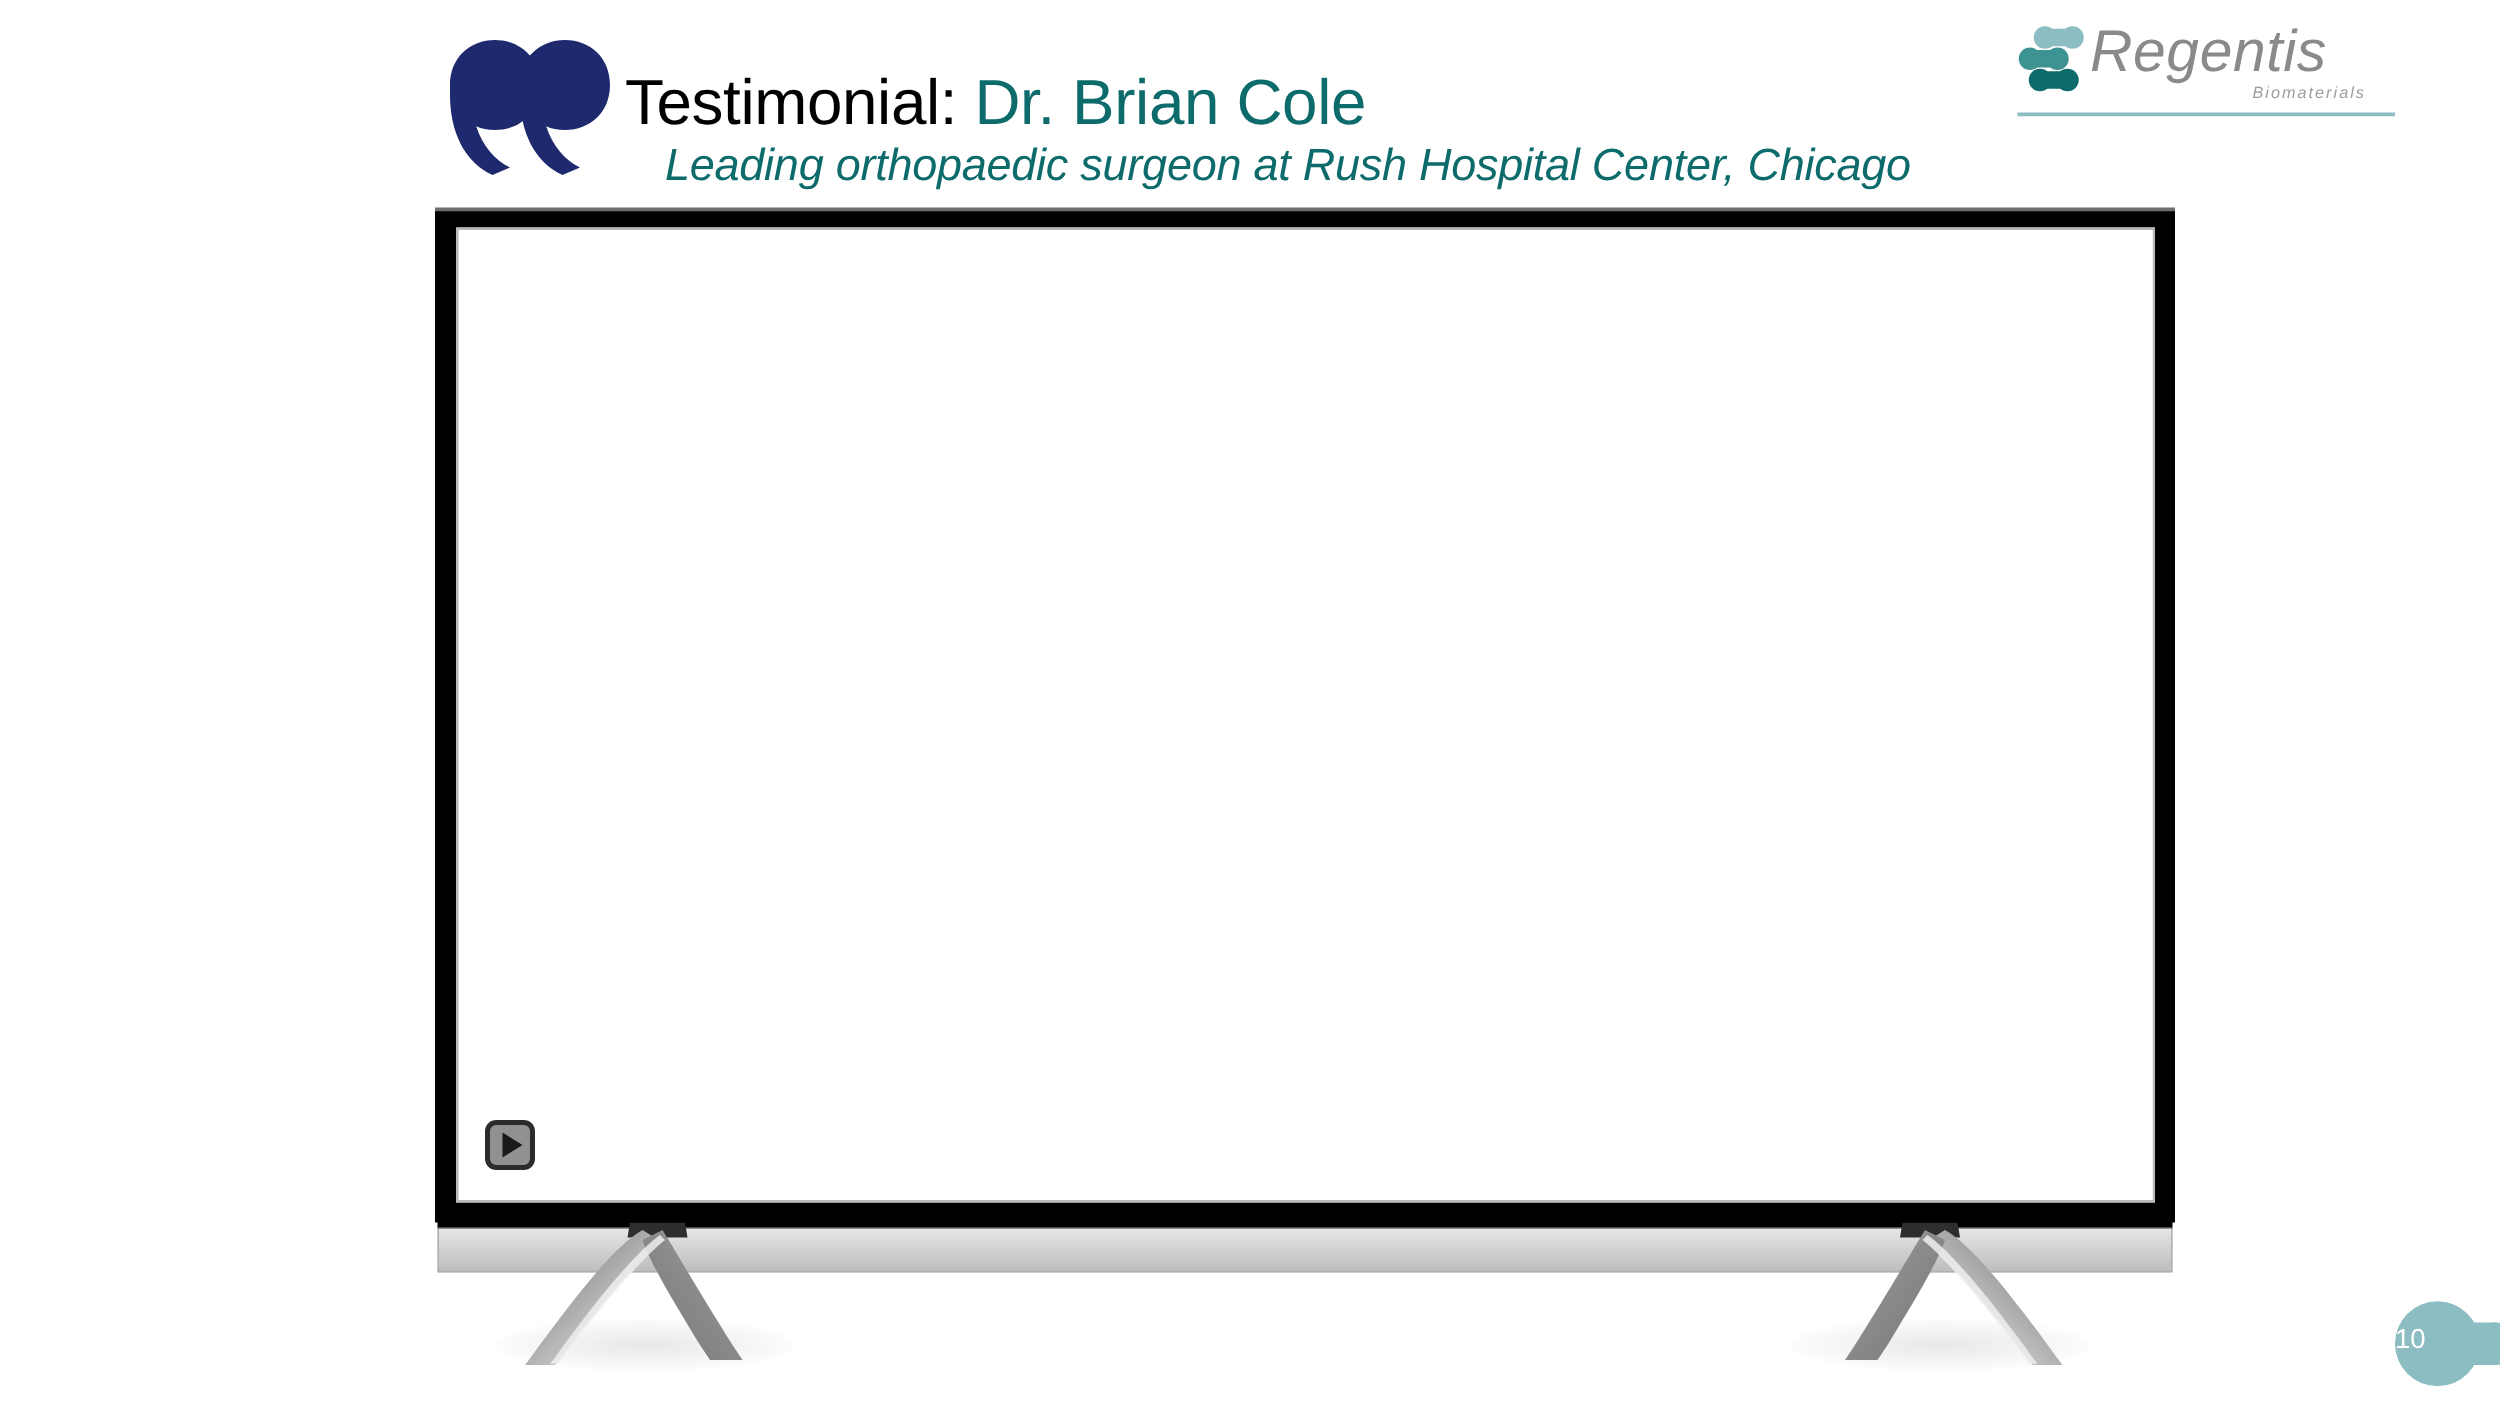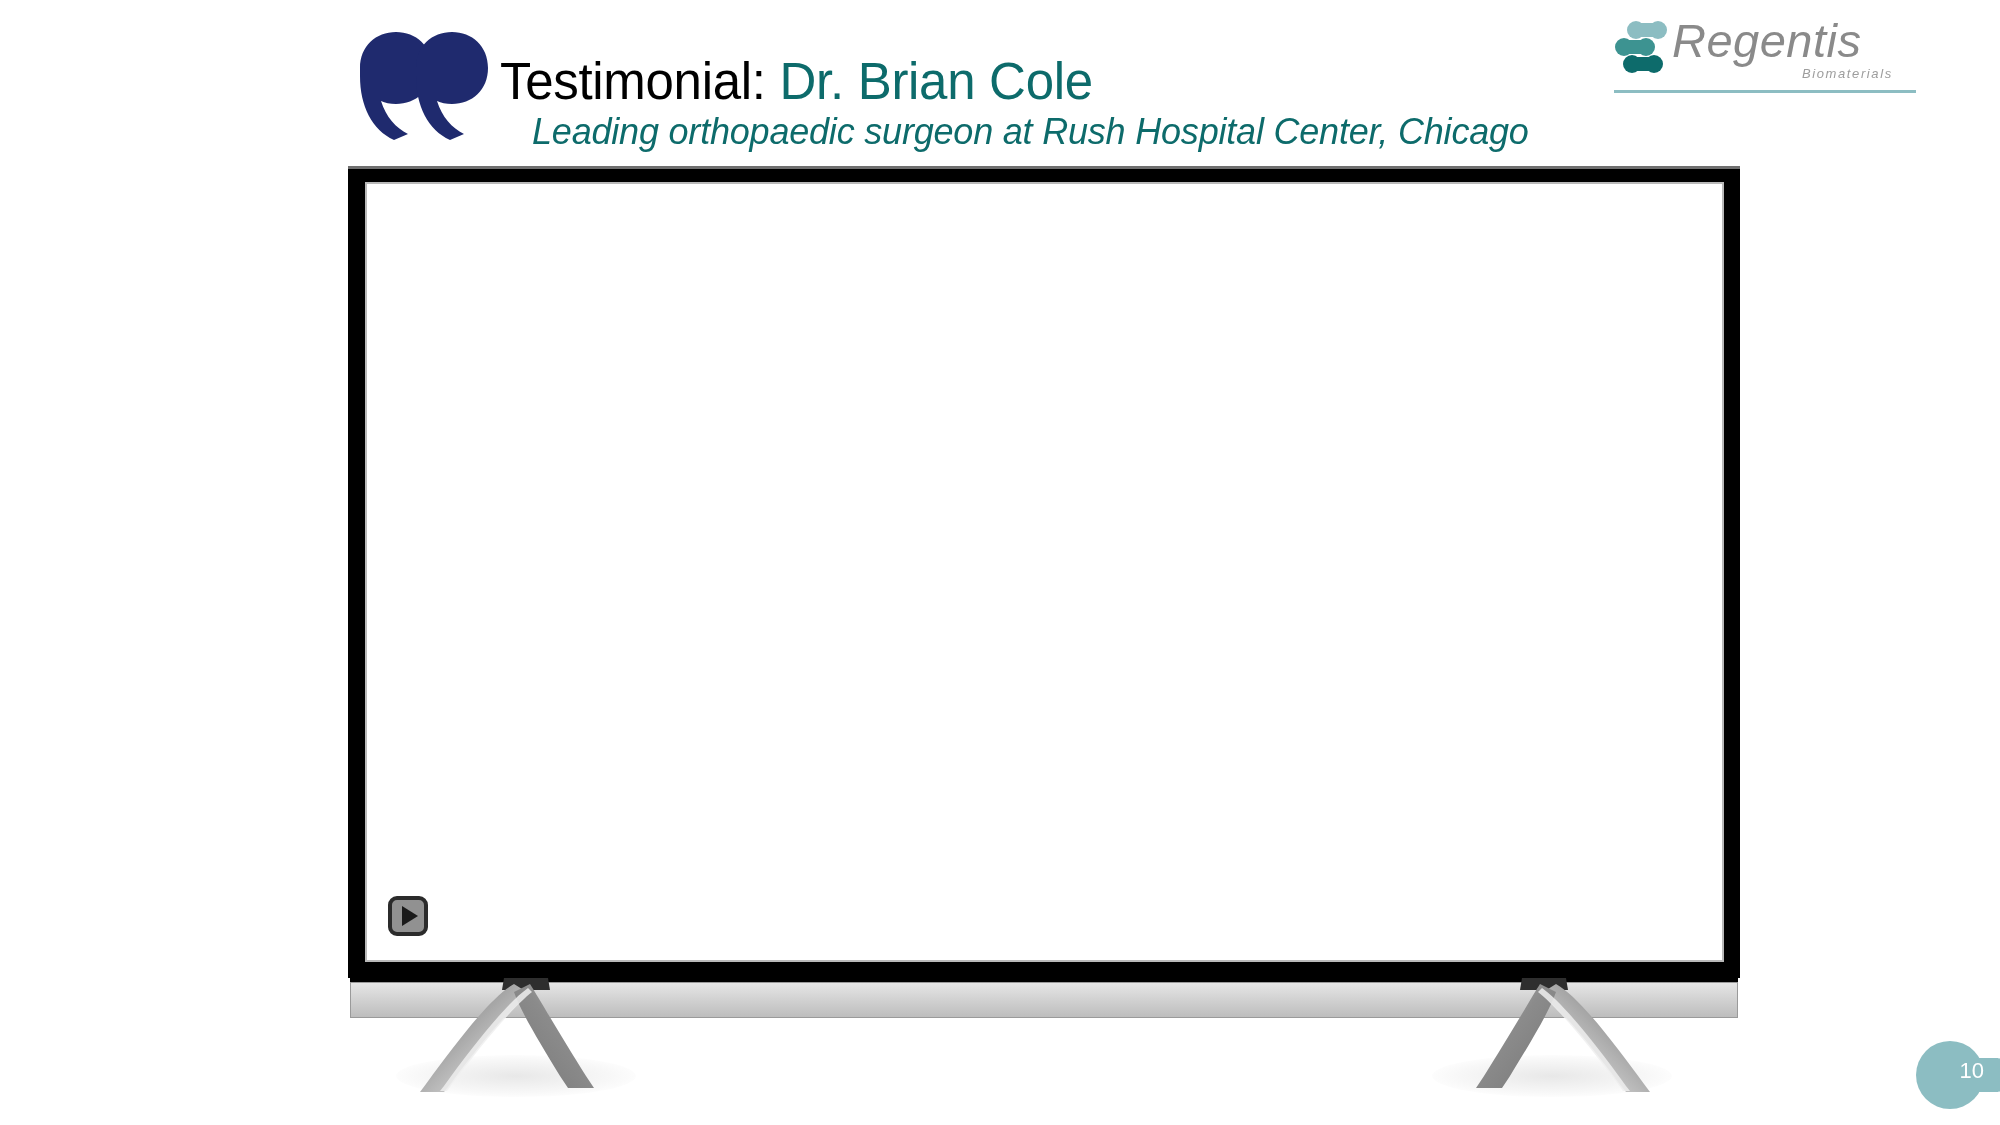--- a/index.html
+++ b/index.html
@@ -228,21 +228,21 @@
     left: 1916px;
     top: 1040px;
     width: 84px;
     height: 70px;
   }
   #page-badge-num {
     position: absolute;
     left: 0px;
     top: 20px;
     width: 68px;
-    text-align: right;
+    text-align: left;
     font-family: "Liberation Sans", sans-serif;
     font-size: 22px;
     color: #ffffff;
     line-height: 1;
   }
 </style>
 </head>
 <body>
 
 <div id="slide">

